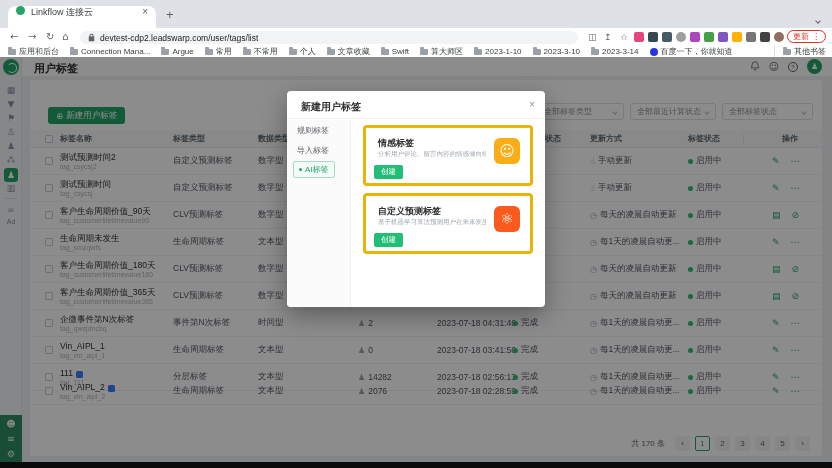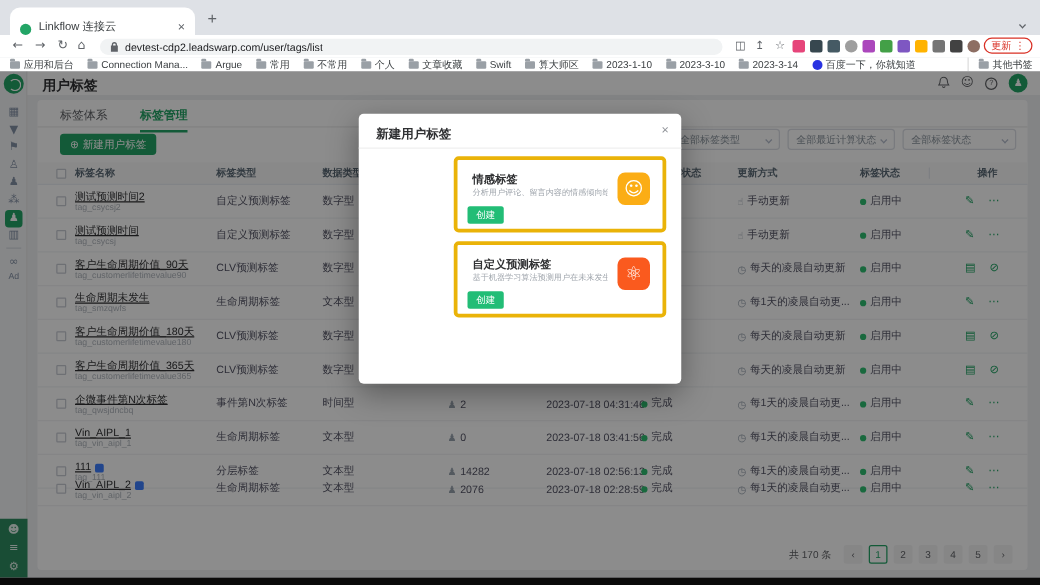--- a/index.html
+++ b/index.html
@@ -3,21 +3,21 @@
 <meta charset="utf-8">
 <style>
   * { margin:0; padding:0; box-sizing:border-box; }
   html,body { width:832px; height:468px; overflow:hidden; }
   body { font-family:"Liberation Sans","DejaVu Sans",sans-serif; }
   #stage { position:relative; width:832px; height:468px; background:#dee1e6; overflow:hidden; }
   .ic { font-family:"DejaVu Sans",sans-serif; font-style:normal; }
 
   
   .tabstrip { position:absolute; top:0; left:0; right:0; height:28px; background:#dee1e6; }
-  .tab { position:absolute; left:8px; top:6px; width:148px; height:22px; background:#fff; border-radius:8px 8px 0 0; display:flex; align-items:flex-end; padding:0 8px; }
+  .tab { position:absolute; left:8px; top:6px; width:148px; height:22px; background:#fff; border-radius:8px 8px 0 0; display:flex; align-items:flex-start; padding:0 8px; }
   .favicon { width:9px; height:9px; border-radius:50%; background:#23A566; margin-right:6px; flex:none; }
   .tab-title { font-size:9px; color:#3c4043; flex:1; white-space:nowrap; overflow:hidden; }
   .tab-close { font-size:10px; color:#5f6368; margin-left:4px; }
   .newtab-btn { position:absolute; left:166px; top:7px; font-size:13px; color:#5f6368; }
   .win-chev { position:absolute; right:12px; top:9px; }
   .chev { display:inline-block; width:4px; height:4px; border-right:1px solid #5f6368; border-bottom:1px solid #5f6368; transform:rotate(45deg); }
 
   .toolbar { position:absolute; top:28px; left:0; right:0; height:18px; background:#fff; }
   .nav-ic { position:absolute; top:3px; font-size:10px; color:#5f6368; }
   .urlbar { position:absolute; left:80px; top:3px; width:498px; height:13px; background:#f1f3f4; border-radius:7px; display:flex; align-items:center; padding:0 8px; gap:5px; }
@@ -65,21 +65,21 @@
   .select .chev { border-color:#b4bccc; }
 
   .thead { position:absolute; left:0; right:0; top:50px; height:18px; background:#fafafa; border-bottom:1px solid #ebeef5; font-size:8px; font-weight:bold; color:#5c6b77; }
   .thead::after { content:""; position:absolute; left:713px; top:4px; bottom:4px; border-left:1px solid #e4e7ed; }
   .cell { position:absolute; top:0; height:100%; display:flex; align-items:center; gap:3px; white-space:nowrap; }
   .c-check { left:15px; } .c-name { left:30px; } .c-type { left:143px; } .c-dtype { left:228px; }
   .c-count { left:328px; } .c-time { left:407px; } .c-cstat { left:483px; } .c-upd { left:560px; }
   .c-stat { left:658px; } .c-ops { left:742px; }
   .checkbox { width:8px; height:8px; border:1px solid #c8ccd4; border-radius:1px; background:#fff; }
   .trow { position:absolute; left:0; right:0; height:27px; border-bottom:1px solid #f2f3f5; font-size:8.5px; color:#556; }
-  .name-main { position:absolute; left:30px; top:4px; font-size:8.5px; color:#303133; display:flex; align-items:flex-end; gap:3px;text-decoration:underline; }
+  .name-main { position:absolute; left:30px; top:4px; font-size:8.5px; color:#303133; display:flex; align-items:flex-end; gap:3px; }
   .name-code { position:absolute; left:30px; top:15px; font-size:7px; color:#b0b6bd; }
   .badge { width:7px; height:7px; border-radius:1.5px; background:#3D7FFF; display:inline-block; }
   .dot { width:5px; height:5px; border-radius:50%; background:#2FBF71; display:inline-block; }
   .cell-ic { font-size:8px; color:#98a2ae; }
   .op-ic { font-size:9px; color:#23A566; margin-right:8px; }
   .pager { position:absolute; right:12px; bottom:5px; display:flex; align-items:center; gap:5px; font-size:8px; color:#606266; }
   .pg { min-width:15px; height:15px; border-radius:2px; background:#f4f4f5; color:#606266; display:flex; align-items:center; justify-content:center; padding:0 3px; }
   .pg.cur { background:#fff; border:1px solid #23A566; color:#23A566; }
   .pg-total { margin-right:5px; }
 
@@ -237,24 +237,20 @@
         <svg width="10" height="11" viewBox="0 0 16 17">
             <path d="M8 1a4.6 4.6 0 0 0-4.6 4.6c0 3.1-1.6 5.2-1.6 5.2h12.4s-1.6-2.1-1.6-5.2A4.6 4.6 0 0 0 8 1zM6.4 12.6a1.6 1.6 0 0 0 3.2 0" fill="none" stroke="#606266" stroke-width="1.3"></path>
           </svg>
         <span class="hdr-ic ic">☺</span>
         <span class="help-circle">?</span>
         <span class="avatar ic">♟</span>
       </div>
     </div>
 
     <div class="card">
-      <div class="tabs">
-          <span class="ctab" style="left: 18px;">标签体系</span>
-          <span class="ctab active" style="left: 82px;">标签管理</span>
-        </div>
       <button class="new-btn">
         <span class="ic">⊕</span>
         <span>新建用户标签</span>
       </button>
       <div class="filters">
           <div class="select" style="width: 87px;">
             <span>全部标签类型</span>
             <span class="chev"></span>
           </div>
           <div class="select" style="width: 86px;">
@@ -562,20 +558,28 @@
         </div>
     </div>
 
     <div class="dim"></div>
 
     <div class="modal">
       <div class="m-head">
         <span class="m-title">新建用户标签</span>
         <span class="m-close">×</span>
       </div>
+      <div class="m-nav">
+          <div class="m-nav-item" style="top: 5px;"><span>规则标签</span></div>
+          <div class="m-nav-item" style="top: 25px;"><span>导入标签</span></div>
+          <div class="m-nav-item active" style="top: 41px;">
+            <span class="m-nav-dot"></span>
+            <span>AI标签</span>
+          </div>
+        </div>
       <div class="m-body">
           <div class="m-card">
             <div class="m-card-title">情感标签</div>
             <div class="m-card-desc">分析用户评论、留言内容的情感倾向给用户打上情感标签</div>
             <button class="m-card-btn">创建</button>
             <div class="m-card-icon ic" style="background: rgb(251, 173, 21);">☺</div>
           </div>
           <div class="m-card">
             <div class="m-card-title">自定义预测标签</div>
             <div class="m-card-desc">基于机器学习算法预测用户在未来发生某事件/处于某状态的概率</div>

